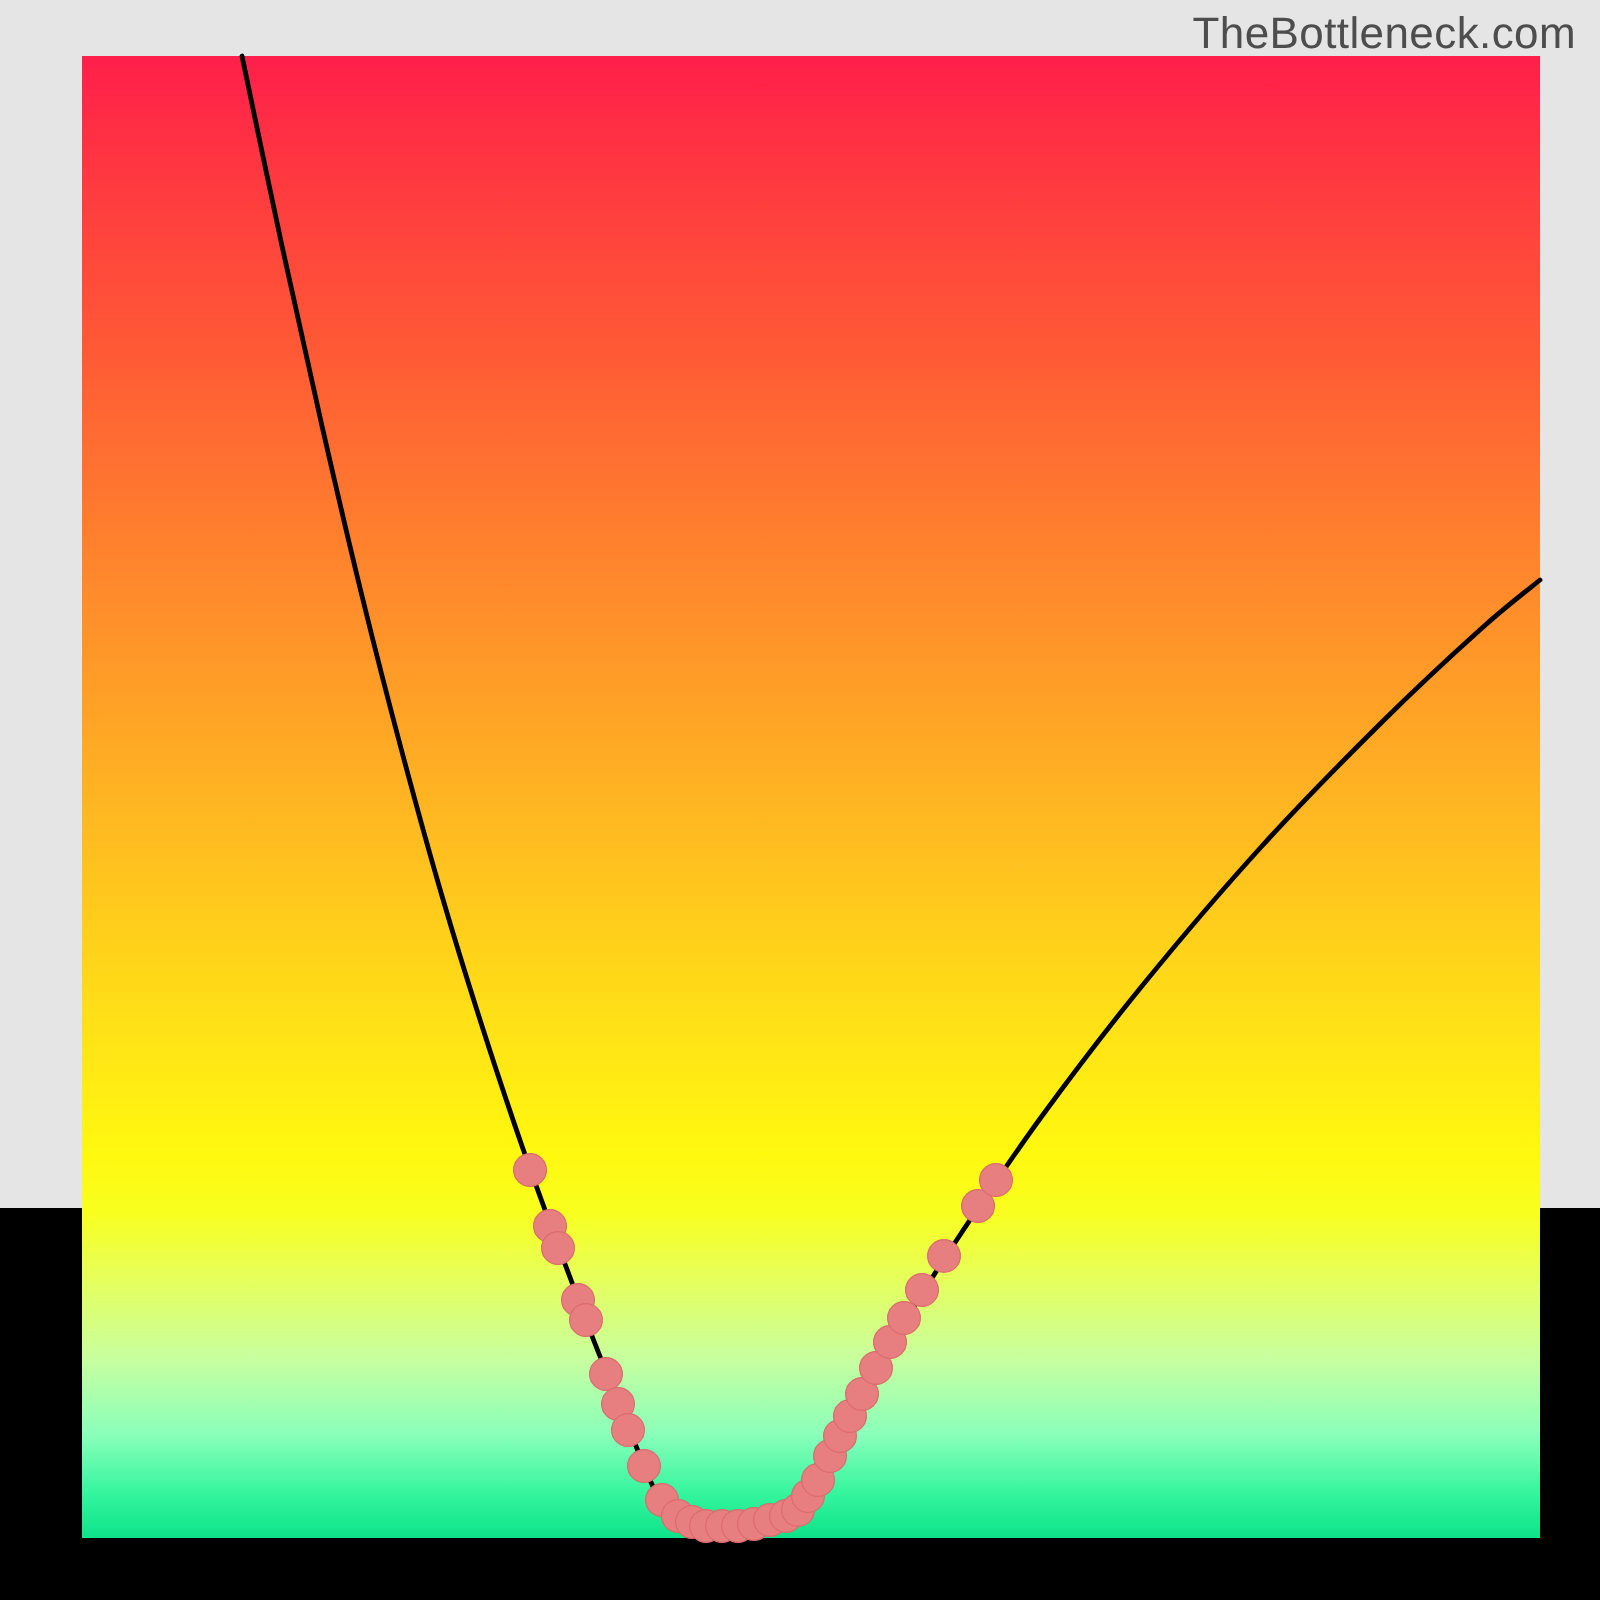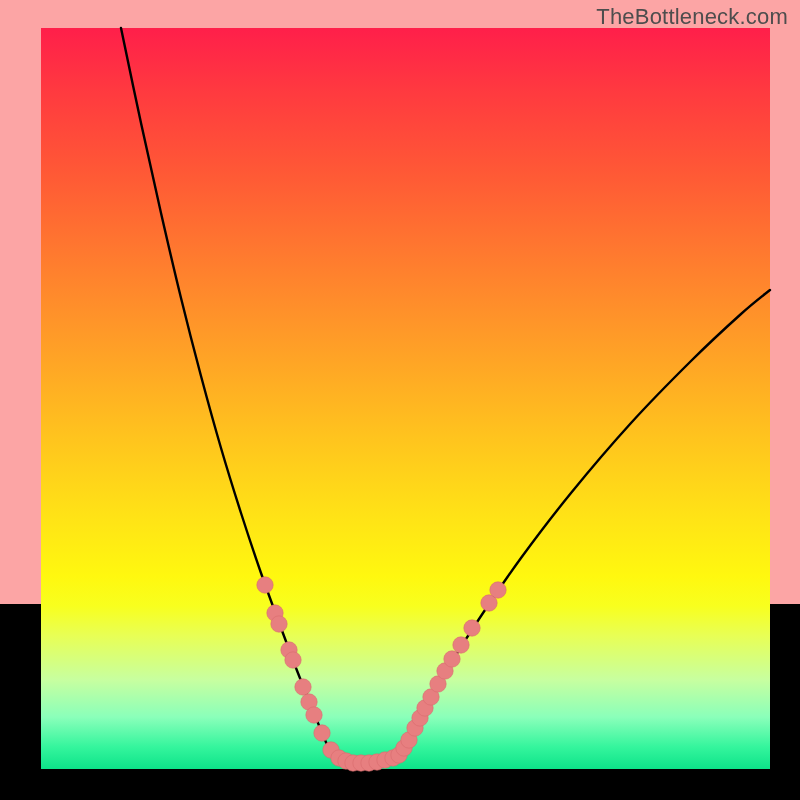--- a/index.html
+++ b/index.html
@@ -10,21 +10,21 @@
     background: #000;
     overflow: hidden;
     font-family: Arial, Helvetica, sans-serif;
   }
   .frame {
     position: absolute;
     left: 0;
     top: 0;
     width: 800px;
     height: 604px;
-    background: #fca5a5;
+    background: #e5e5e5;
   }
   .plot-area {
     position: absolute;
     left: 41px;
     top: 28px;
     width: 729px;
     height: 741px;
     background: linear-gradient(to bottom,
       #ff1f4a 0%,
       #ff3b3f 9%,

